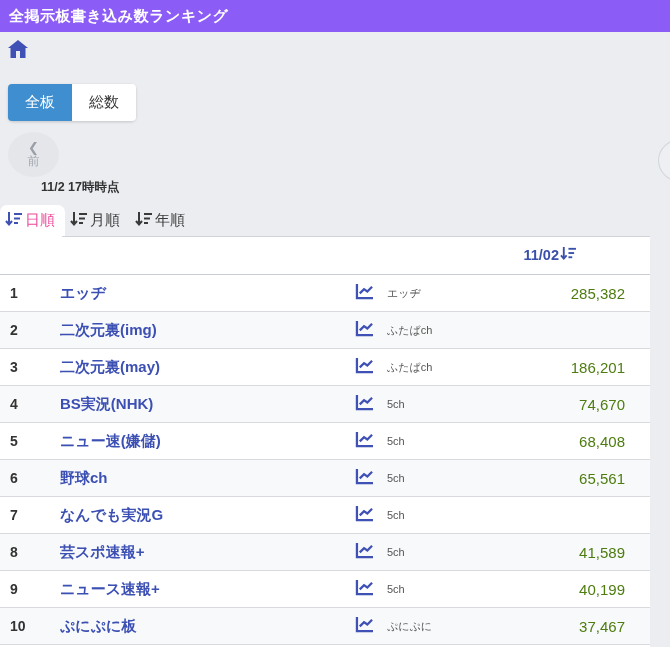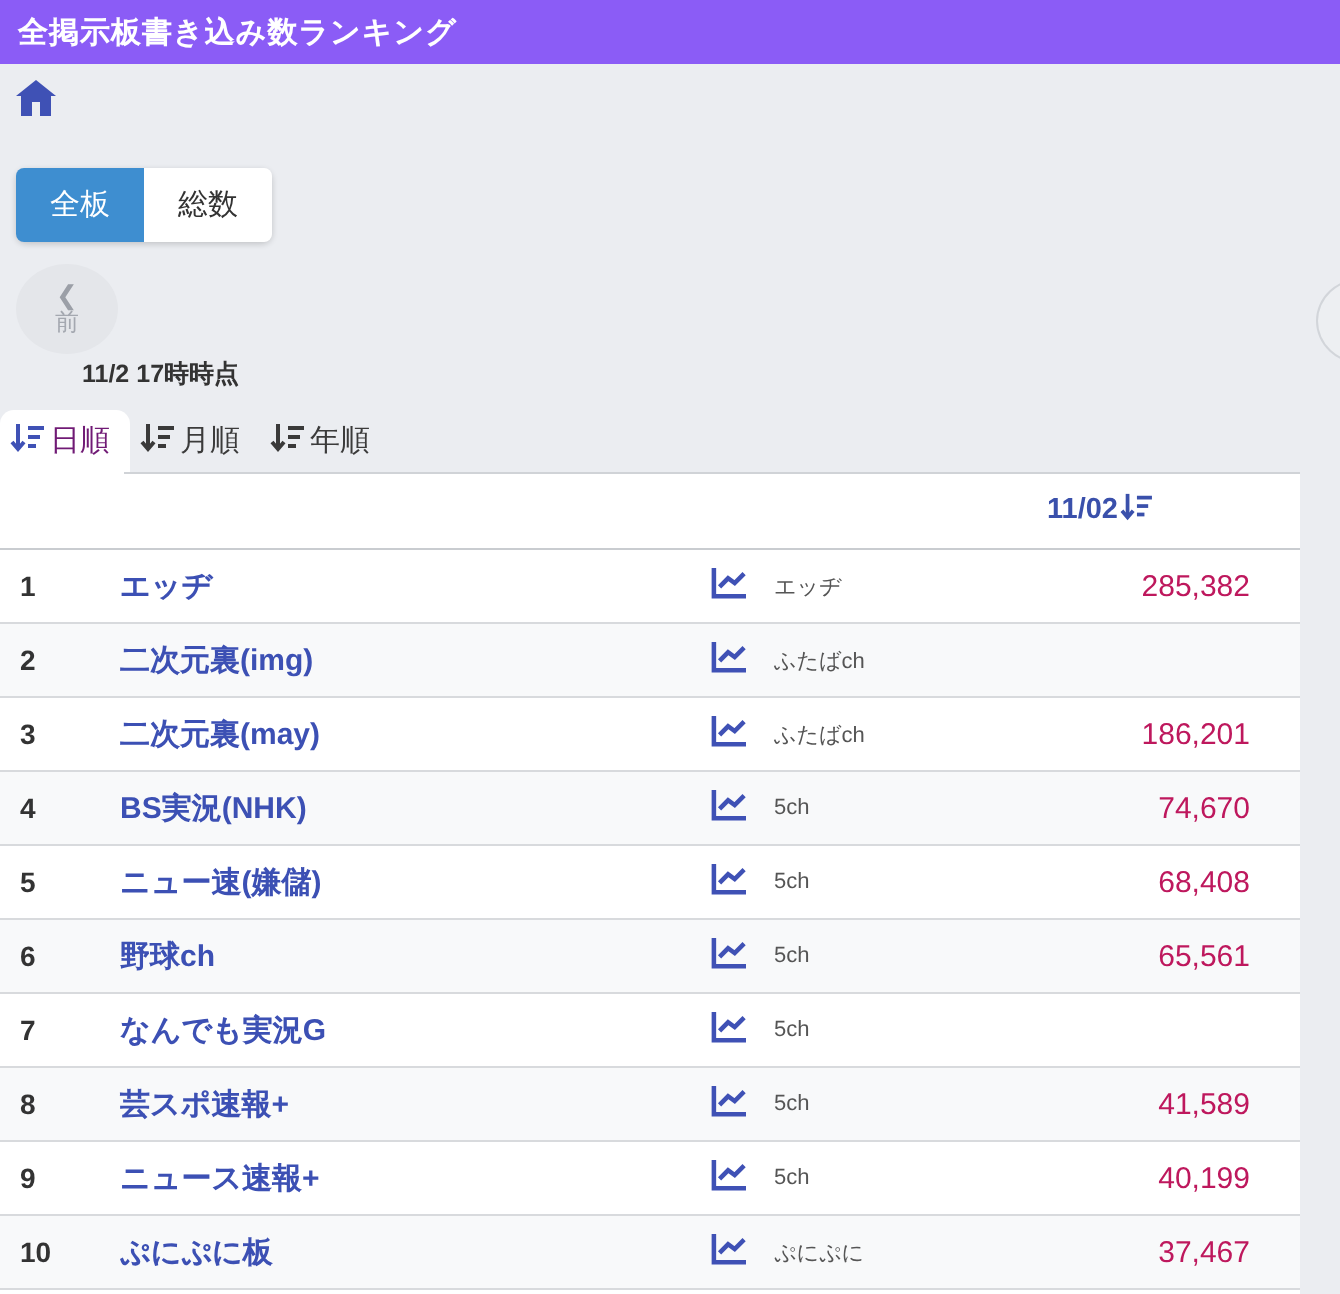--- a/index.html
+++ b/index.html
@@ -46,21 +46,21 @@
   }
   
   .timestamp { position:absolute; top:179px; left:6px; font-size:12.5px; font-weight:bold; color:#333;margin-left:35px; }
   
   .tabbar { position:absolute; top:205px; left:0; height:31px; display:flex; align-items:stretch; }
   .tab {
     display:flex; align-items:center; gap:3px; padding:0 10px 0 5px;
     font-size:15px; color:#3b3b3b; cursor:pointer;
   }
   .tab svg { color:#3a3a3a; }
-  .tab.active { background:#fff; border-radius:7px 7px 0 0; color:#701a75; }
+  .tab.active { background:#fff; border-radius:7px 7px 0 0; color:#ec4899; }
   .tab.active svg { color:#3f51b5; }
   
   .content {
     position:absolute; top:236px; left:0; width:650px; height:411px;
     background:#fff;
   }
   .content .topline { position:absolute; top:0; left:62px; right:0; height:1px; background:#d0d3d7; }
   .thead {
     height:39px; display:flex; align-items:center; justify-content:flex-end;
     padding-right:74px; color:#3a50ab; font-weight:bold; font-size:14.5px;
@@ -70,21 +70,21 @@
   .row {
     display:grid; grid-template-columns:60px 295px 32px 140px 1fr;
     align-items:center; height:37px; border-bottom:1px solid #d8dadd;
     font-size:15px; background:#fff;
   }
   .rows .row:nth-child(even) { background:#f8f9fa; }
   .rank { padding-left:10px; font-weight:bold; color:#333; font-size:14px; }
   .name { color:#3c50b4; font-weight:bold; cursor:pointer; }
   .chart-link { display:flex; align-items:center; cursor:pointer; }
   .site { color:#555; font-size:11px; }
-  .value { text-align:right; padding-right:25px; color:#be185d; }
+  .value { text-align:right; padding-right:25px; color:#4d7c0f; }
 </style>
 </head>
 <body>
 
 <div class="titlebar">
   <span>全掲示板書き込み数ランキング</span>
 </div>
 
 <div class="home-link">
   <span>

